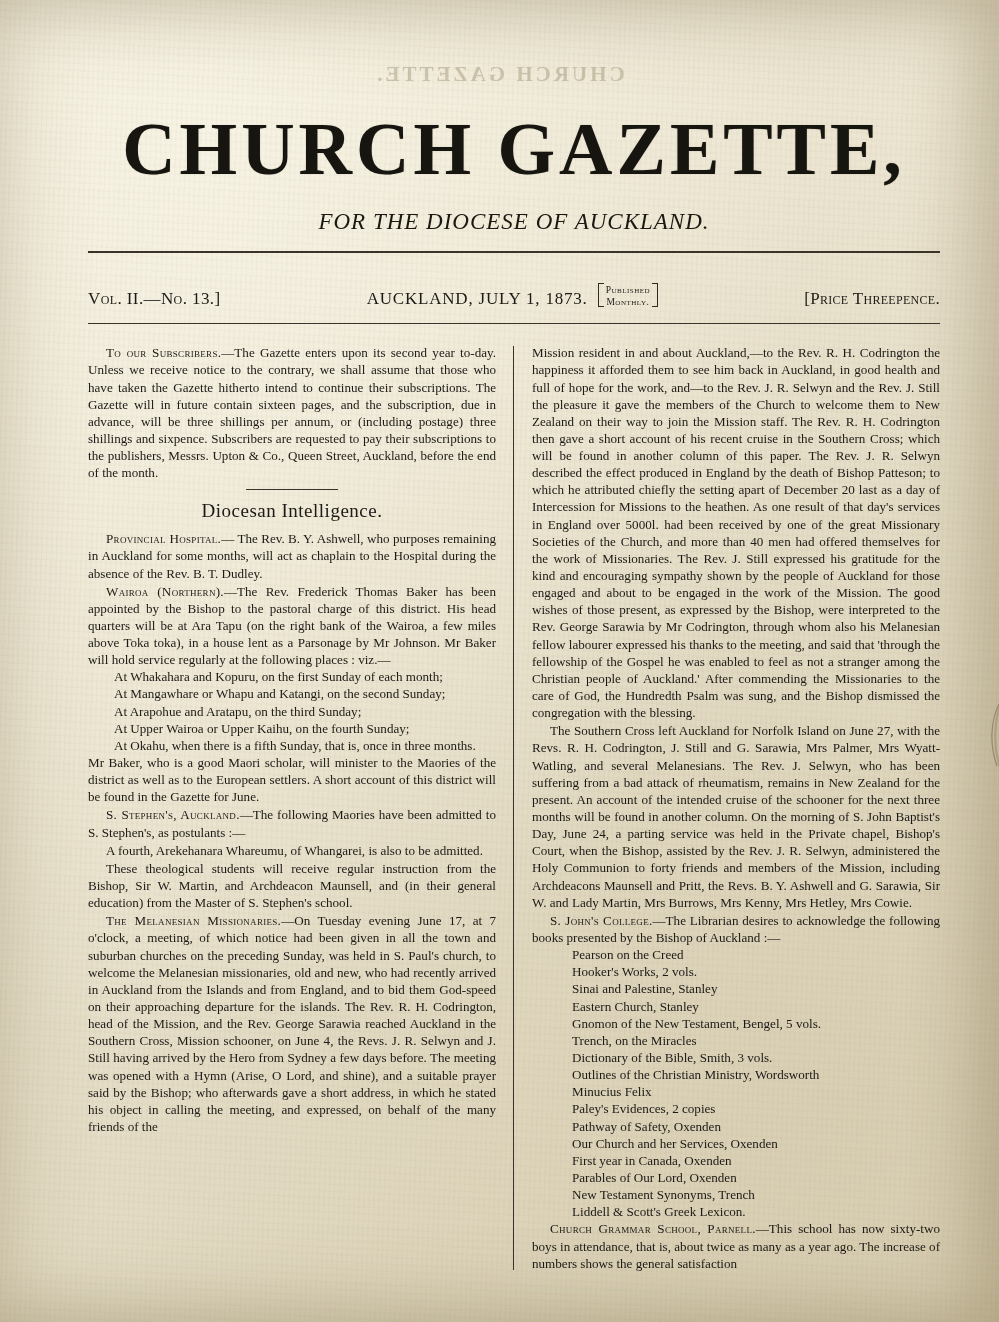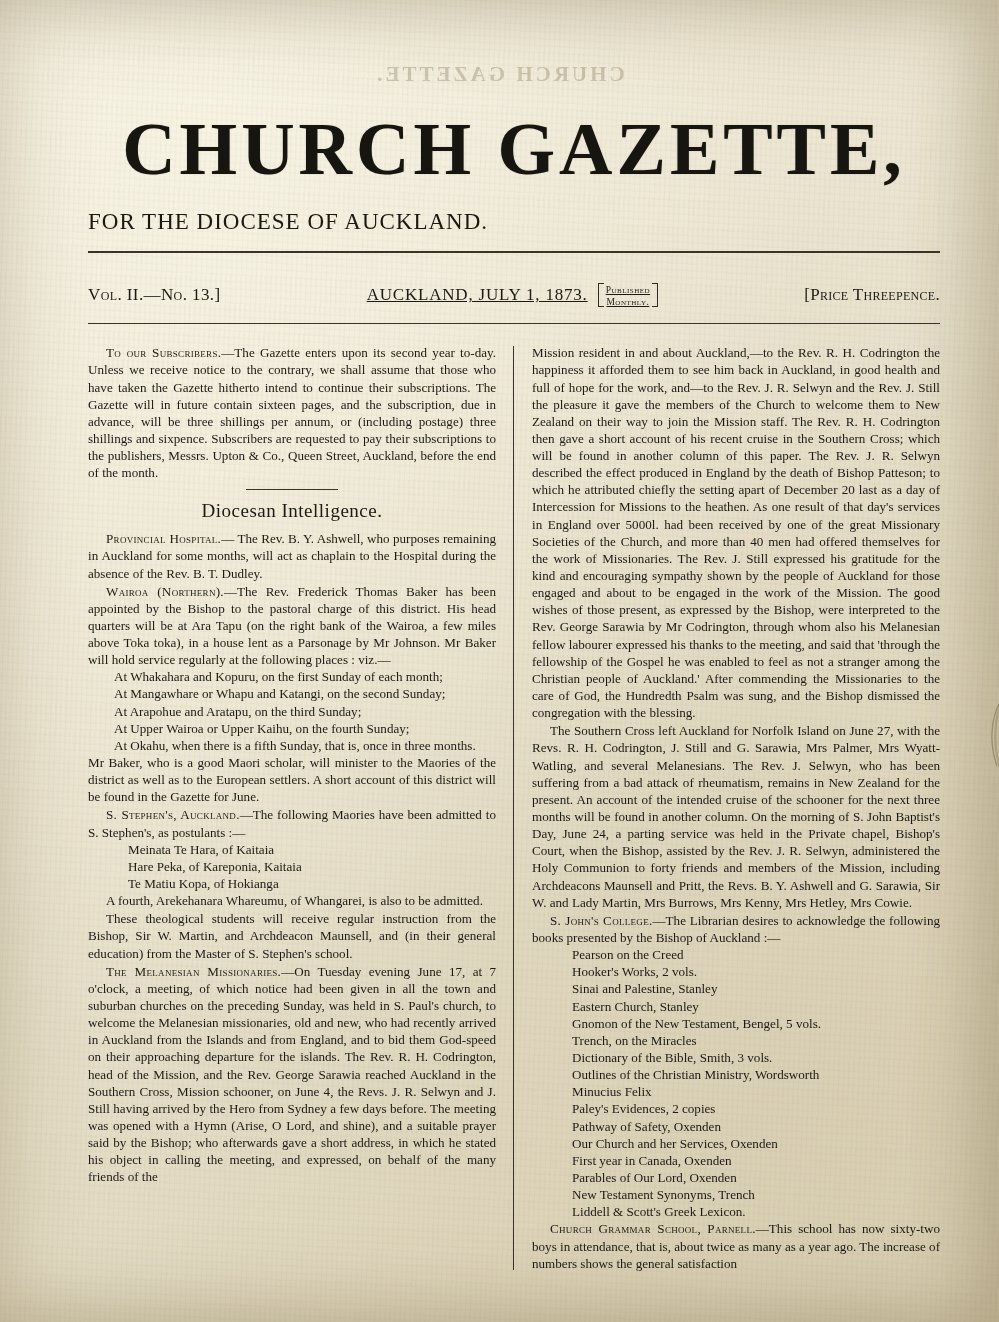--- a/index.html
+++ b/index.html
@@ -63,49 +63,49 @@
     font-family: "Liberation Serif", serif;
     font-weight: bold;
     font-size: 74px;
     letter-spacing: 4px;
     line-height: 1.02;
     margin: 0 0 2px 0;
     color: #17150f;
     text-shadow: 0 0 1px rgba(0,0,0,0.3);
   }
   .subhead {
-    text-align: left;
+    text-align: center;
     font-size: 23px;
     letter-spacing: 1px;
     margin-top: 22px;
     margin-bottom: 16px;
     color: #1b1812;
+    font-style: italic;
   }
   .rule-main {
     border: 0;
     border-top: 2px solid #3a332a;
     margin: 10px 0 0 0;
   }
   .issue-line {
     display: flex;
     align-items: baseline;
     justify-content: space-between;
     margin-top: 32px;
     font-size: 17px;
     letter-spacing: .4px;
   }
   .issue-line .vol { font-variant: small-caps; }
   .issue-line .center {
     flex: 1;
     text-align: center;
     display: flex;
-    align-items: flex-start;
+    align-items: flex-end;
     justify-content: center;
     gap: 10px;
-    text-decoration: underline;
   }
   .issue-line .place { letter-spacing: .8px; }
   .pubbox {
     font-size: 9.5px;
     line-height: 1.25;
     text-align: center;
     font-variant: small-caps;
     letter-spacing: .5px;
     position: relative;
     padding: 0 8px;
@@ -232,25 +232,20 @@
           <li>At Mangawhare or Whapu and Katangi, on the second Sunday;</li>
           <li>At Arapohue and Aratapu, on the third Sunday;</li>
           <li>At Upper Wairoa or Upper Kaihu, on the fourth Sunday;</li>
           <li>At Okahu, when there is a fifth Sunday, that is, once in three months.</li>
         </ul>
 
         <p class="noindent">Mr Baker, who is a good Maori scholar, will minister to the Maories of the district as well as to the European settlers. A short account of this district will be found in the Gazette for June.</p>
 
         <p><span class="sc">S. Stephen's, Auckland.</span><span>—The following Maories have been admitted to S. Stephen's, as postulants :—</span></p>
 
-        <ul class="list deep">
-          <li>Meinata Te Hara, of Kaitaia</li>
-          <li>Hare Peka, of Kareponia, Kaitaia</li>
-          <li>Te Matiu Kopa, of Hokianga</li>
-        </ul>
 
         <p>A fourth, Arekehanara Whareumu, of Whangarei, is also to be admitted.</p>
 
         <p>These theological students will receive regular instruction from the Bishop, Sir W. Martin, and Archdeacon Maunsell, and (in their general education) from the Master of S. Stephen's school.</p>
 
         <p><span class="sc">The Melanesian Missionaries.</span><span>—On Tuesday evening June 17, at 7 o'clock, a meeting, of which notice had been given in all the town and suburban churches on the preceding Sunday, was held in S. Paul's church, to welcome the Melanesian missionaries, old and new, who had recently arrived in Auckland from the Islands and from England, and to bid them God-speed on their approaching departure for the islands. The Rev. R. H. Codrington, head of the Mission, and the Rev. George Sarawia reached Auckland in the Southern Cross, Mission schooner, on June 4, the Revs. J. R. Selwyn and J. Still having arrived by the Hero from Sydney a few days before. The meeting was opened with a Hymn (Arise, O Lord, and shine), and a suitable prayer said by the Bishop; who afterwards gave a short address, in which he stated his object in calling the meeting, and expressed, on behalf of the many friends of the</span></p>
 
       </div>
 
       <div class="divider"></div>

